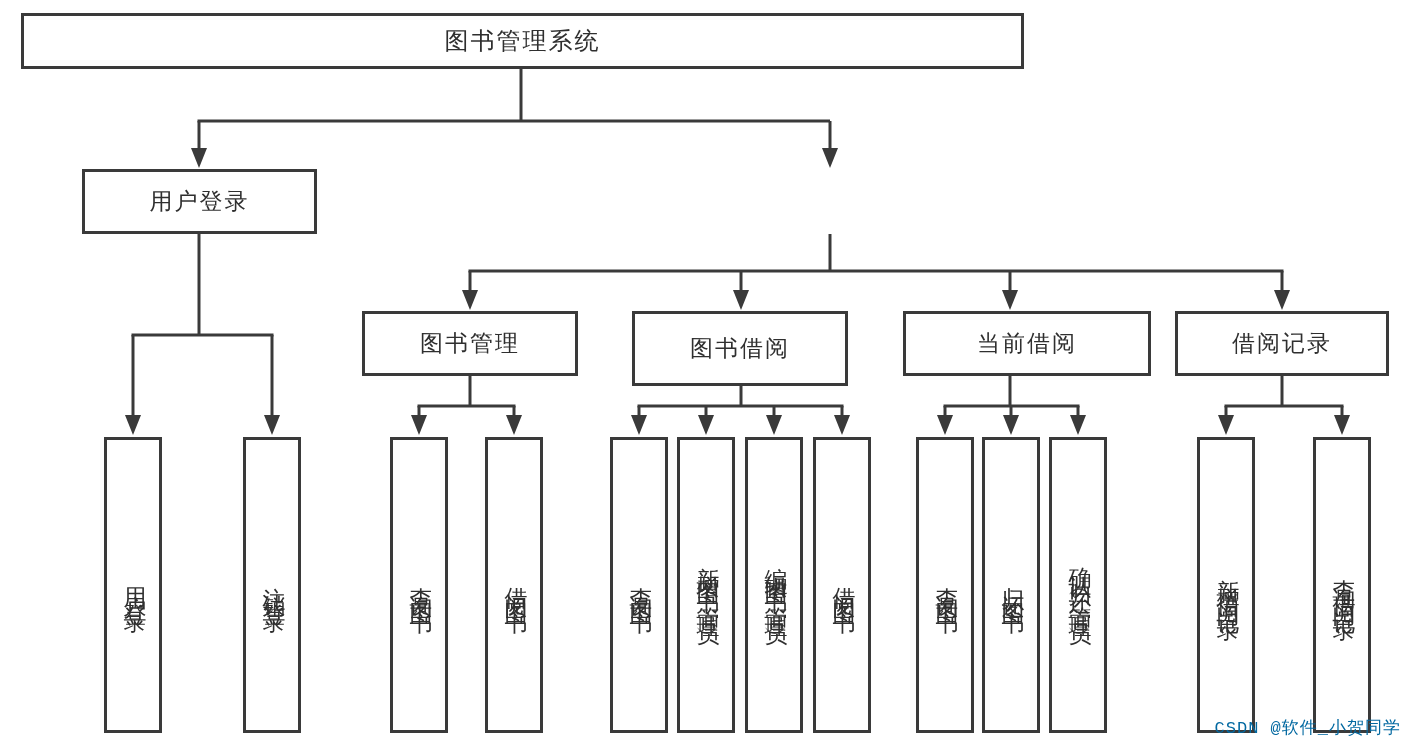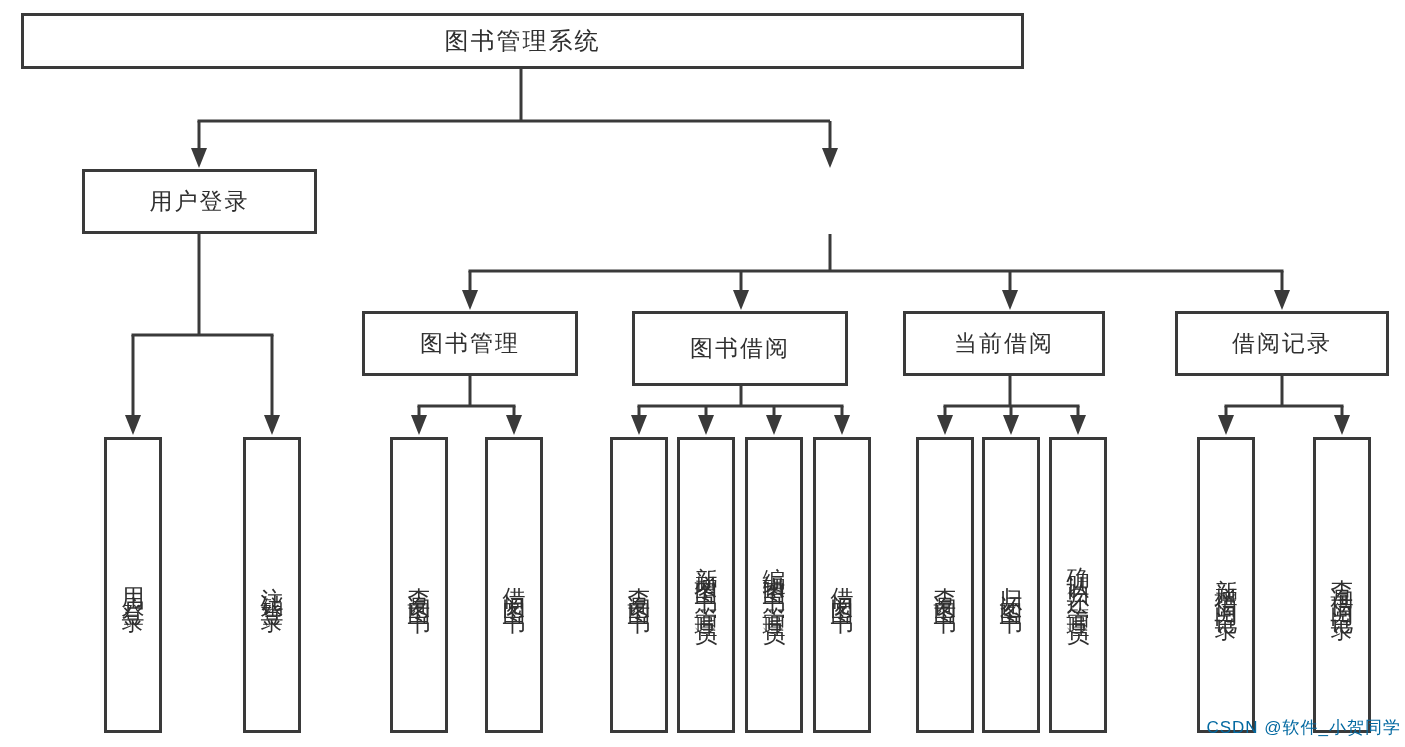--- a/index.html
+++ b/index.html
@@ -5,21 +5,21 @@
   html, body {
     margin: 0;
     padding: 0;
     background: #ffffff;
   }
   .canvas {
     position: relative;
     width: 1405px;
     height: 747px;
     background: #ffffff;
-    font-family: Liberation Sans, sans-serif;
+    font-family: Liberation Mono, monospace;
     overflow: hidden;
   }
   .connectors {
     position: absolute;
     left: 0;
     top: 0;
     z-index: 0;
   }
   .box {
     position: absolute;
@@ -137,21 +137,21 @@
   <div class="box h" style="left:82px;top:169px;width:235px;height:65px">
     <span>用户登录</span>
   </div>
 
   <div class="box h" style="left:362px;top:311px;width:216px;height:65px">
     <span>图书管理</span>
   </div>
   <div class="box h" style="left:632px;top:311px;width:216px;height:75px">
     <span>图书借阅</span>
   </div>
-  <div class="box h" style="left:903px;top:311px;width:202px;height:65px">
+  <div class="box h" style="left:903px;top:311px;width:248px;height:65px">
     <span>当前借阅</span>
   </div>
   <div class="box h" style="left:1175px;top:311px;width:214px;height:65px">
     <span>借阅记录</span>
   </div>
 
   <div class="box v" style="left:104px;top:437px;width:58px;height:296px">
     <span>用户登录</span>
   </div>
   <div class="box v" style="left:243px;top:437px;width:58px;height:296px">

